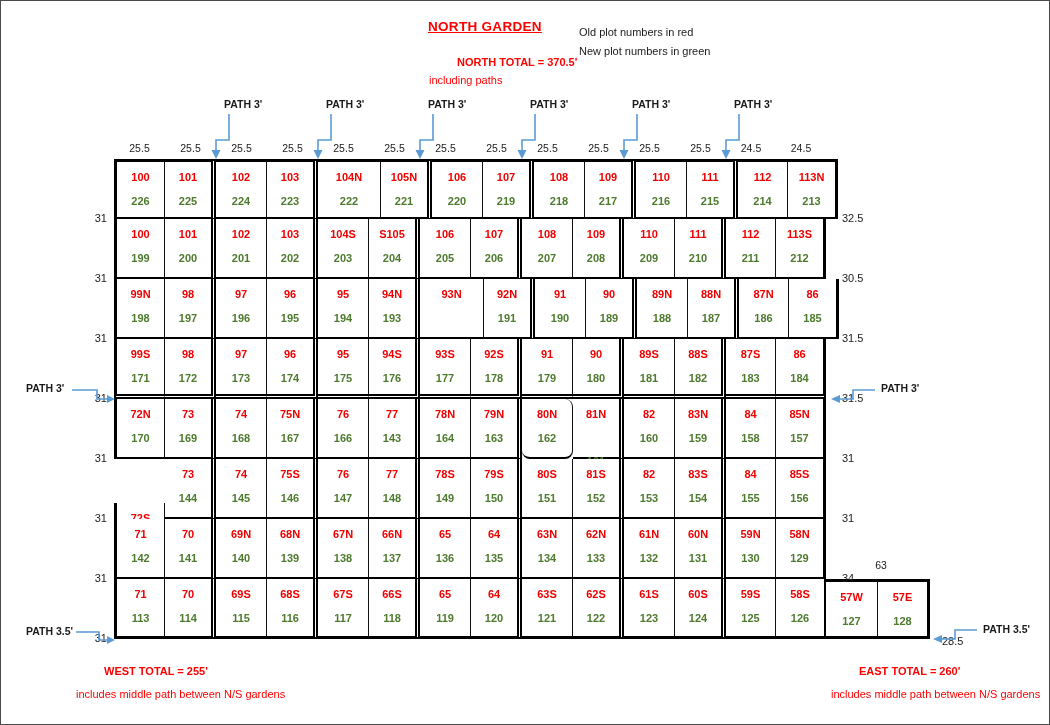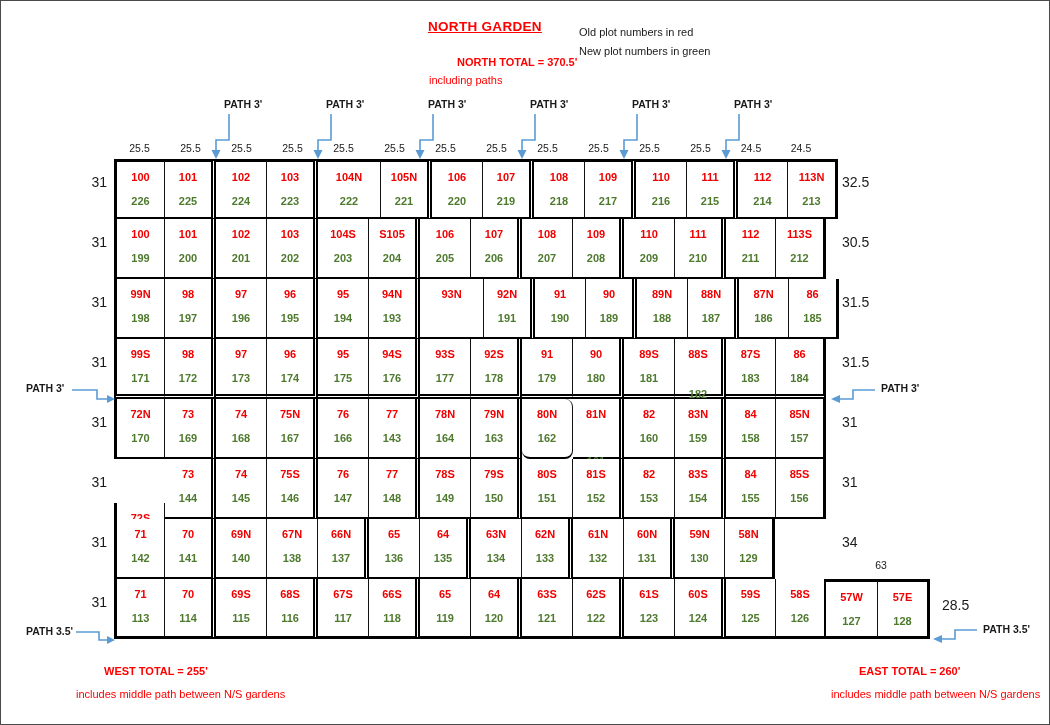--- a/index.html
+++ b/index.html
@@ -8,21 +8,21 @@
     border:1px solid #4a4a4a; box-sizing:border-box; overflow:hidden;
     font-family:"Liberation Sans", sans-serif; color:#1a1a1a;
   }
   .abs{position:absolute;}
   .title{font-size:13.5px; font-weight:700; color:#ff0000; text-decoration:underline; letter-spacing:.3px;}
   .red-bold{font-size:11px; font-weight:700; color:#ff0000;padding-left:28px;}
   .red-reg{font-size:11px; color:#ff0000;}
   .blk{font-size:11px; color:#1a1a1a;}
   .path-lbl{font-size:10.5px; font-weight:700; color:#1a1a1a; white-space:nowrap;}
   .dim-lbl{font-size:10.5px; color:#1a1a1a; text-align:center;}
-  .side-lbl{font-size:14px; color:#1a1a1a;}
+  .side-lbl{font-size:11px; color:#1a1a1a;margin-top:38px;}
   .row{display:flex; position:absolute; left:113px;}
   .cell{
     box-sizing:border-box; height:60px; background:#ffffff;
     display:flex; flex-direction:column; align-items:center; padding-top:9px;
   }
   .old{color:#f00000; font-weight:700; font-size:11px; line-height:12px;}
   .new{color:#4e7a2e; font-weight:700; font-size:11px; line-height:12px; margin-top:12px;}
   svg{display:block; overflow:visible;}
 </style>
 </head>
@@ -311,21 +311,21 @@
           <div class="new">179</div>
         </div>
         <div class="cell" style="width: 51px; border-left: none; border-right: 5px double rgb(0, 0, 0); border-top: none; border-bottom: 5px double rgb(0, 0, 0);">
           <div class="old">90</div>
           <div class="new">180</div>
         </div>
         <div class="cell" style="width: 51px; border-left: none; border-right: 1.5px solid rgb(17, 17, 17); border-top: none; border-bottom: 5px double rgb(0, 0, 0);">
           <div class="old">89S</div>
           <div class="new">181</div>
         </div>
-        <div class="cell" style="width: 51px; border-left: none; border-right: 5px double rgb(0, 0, 0); border-top: none; border-bottom: 5px double rgb(0, 0, 0); gap: 16px;">
+        <div class="cell" style="width: 51px; border-left: none; border-right: 5px double rgb(0, 0, 0); border-top: none; border-bottom: 5px double rgb(0, 0, 0);">
           <div class="old">88S</div>
           <div class="new">182</div>
         </div>
         <div class="cell" style="width: 50px; border-left: none; border-right: 1.5px solid rgb(17, 17, 17); border-top: none; border-bottom: 5px double rgb(0, 0, 0);">
           <div class="old">87S</div>
           <div class="new">183</div>
         </div>
         <div class="cell" style="width: 50px; border-left: none; border-right: 3px solid rgb(0, 0, 0); border-top: none; border-bottom: 5px double rgb(0, 0, 0);">
           <div class="old">86</div>
           <div class="new">184</div>
@@ -452,20 +452,24 @@
           <div class="old">71</div>
           <div class="new">142</div>
         </div>
         <div class="cell" style="width: 51px; border-left: none; border-right: 5px double rgb(0, 0, 0); border-top: none; border-bottom: 2px solid rgb(0, 0, 0);">
           <div class="old">70</div>
           <div class="new">141</div>
         </div>
         <div class="cell" style="width: 51px; border-left: none; border-right: 1.5px solid rgb(17, 17, 17); border-top: none; border-bottom: 2px solid rgb(0, 0, 0);">
           <div class="old">69N</div>
           <div class="new">140</div>
+        </div>
+        <div class="cell" style="width: 51px; border-left: none; border-right: 5px double rgb(0, 0, 0); border-top: none; border-bottom: 2px solid rgb(0, 0, 0);">
+          <div class="old">68N</div>
+          <div class="new">139</div>
         </div>
         <div class="cell" style="width: 51px; border-left: none; border-right: 1.5px solid rgb(17, 17, 17); border-top: none; border-bottom: 2px solid rgb(0, 0, 0);">
           <div class="old">67N</div>
           <div class="new">138</div>
         </div>
         <div class="cell" style="width: 51px; border-left: none; border-right: 5px double rgb(0, 0, 0); border-top: none; border-bottom: 2px solid rgb(0, 0, 0);">
           <div class="old">66N</div>
           <div class="new">137</div>
         </div>
         <div class="cell" style="width: 51px; border-left: none; border-right: 1.5px solid rgb(17, 17, 17); border-top: none; border-bottom: 2px solid rgb(0, 0, 0);">

